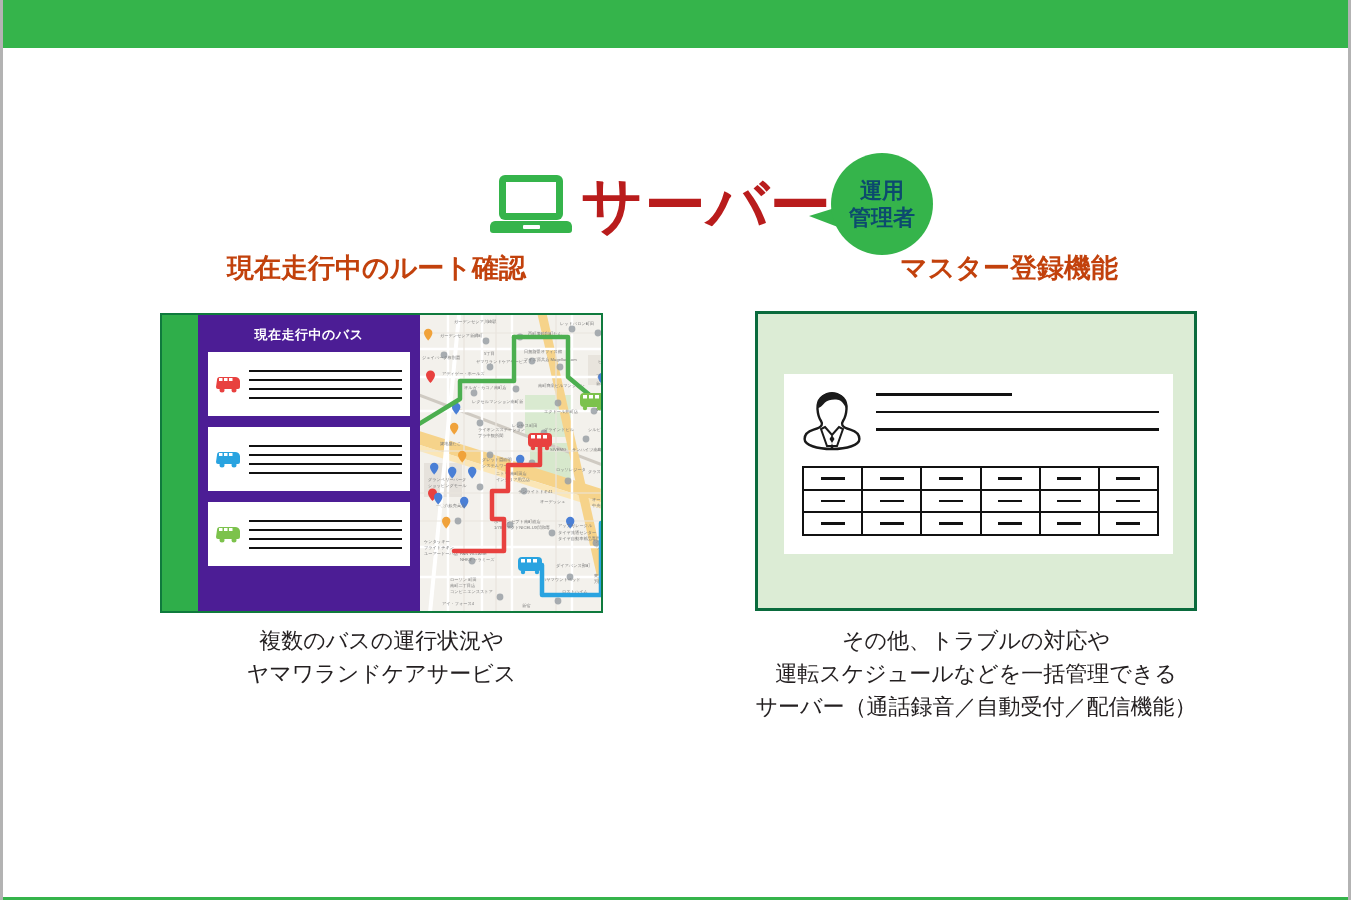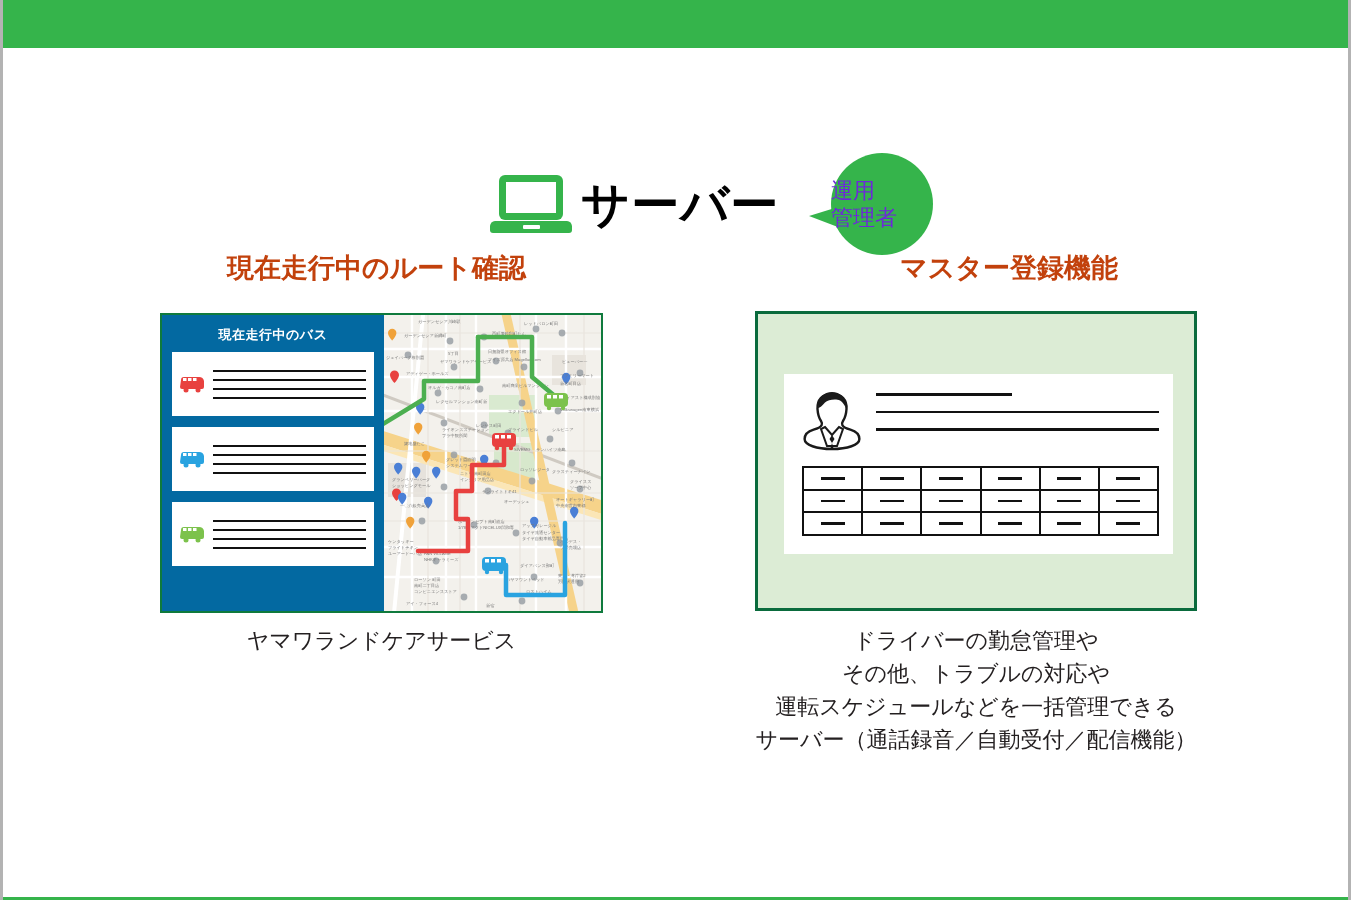--- a/index.html
+++ b/index.html
@@ -31,59 +31,59 @@
     position:absolute;left:0;top:75px;width:100%;height:120px;
   }
   .header-inner{
     position:relative;width:100%;height:100%;
   }
   .laptop-icon{
     position:absolute;left:487px;top:100px;width:82px;height:62px;
   }
   .server-title{
     position:absolute;left:578px;top:96px;
-    font-size:48px;font-weight:bold;color:#000000;
+    font-size:61px;font-weight:bold;color:#b91c1c;
     letter-spacing:1px;line-height:68px;white-space:nowrap;
   }
   .bubble{
     position:absolute;left:806px;top:78px;width:124px;height:104px;
   }
   .bubble-circle{
     position:absolute;left:22px;top:0;width:102px;height:102px;
     border-radius:50%;background:#35b44b;
   }
   .bubble-tail{
     position:absolute;left:0px;top:50px;width:0;height:0;
     border-top:13px solid transparent;
     border-bottom:16px solid transparent;
     border-right:42px solid #35b44b;
   }
   .bubble-text{
     position:absolute;left:22px;top:0;width:102px;height:102px;
-    display:flex;flex-direction:column;justify-content:center;
-    color:#6d28d9;font-weight:normal;font-size:22px;line-height:27px;
+    display:flex;flex-direction:column;align-items:center;justify-content:center;
+    color:#0c4a6e;font-weight:bold;font-size:22px;line-height:27px;
   }
 
   
   .panel-title{
     position:absolute;font-size:27px;font-weight:bold;color:#c2410c;
     white-space:nowrap;
   }
   #left-title{left:224px;top:250px;}
   #right-title{left:868px;top:250px;margin-left:29px;}
 
   
   .left-card{
     position:absolute;left:157px;top:313px;width:443px;height:300px;
     border:2px solid #0f7a3d;box-sizing:border-box;
     display:flex;background:#2fae4a;overflow:hidden;
   }
   .bus-list{
-    width:222px;flex:none;background:#0369a1;
-    padding:8px 10px 0 10px;box-sizing:border-box;
+    width:222px;flex:none;background:#4c1d95;
+    padding:8px 10px 0 10px;box-sizing:border-box;margin-left:36px;
   }
   .bus-list-head{
     color:#ffffff;font-size:13px;font-weight:bold;text-align:center;
     padding:3px 0 8px 0;letter-spacing:0.5px;
   }
   .bus-card{
     background:#ffffff;height:64px;margin-bottom:11px;
     display:flex;align-items:center;padding:0 8px 0 7px;box-sizing:border-box;
   }
   .bus-icon{width:26px;height:18px;flex:none;margin-right:8px;}
@@ -426,20 +426,21 @@
           <rect x="107" y="244" width="4" height="3.5" fill="#fff"></rect>
           <rect x="113" y="244" width="4" height="3.5" fill="#fff"></rect>
           <circle cx="103" cy="257" r="2.2" fill="#29a3e0"></circle>
           <circle cx="117" cy="257" r="2.2" fill="#29a3e0"></circle>
         </g>
       </svg>
     </div>
   </div>
 
   <div class="caption" id="left-caption">
+    <div>複数のバスの運行状況や</div>
     <div>ヤマワランドケアサービス</div>
   </div>
 
   <div class="panel-title" id="right-title">マスター登録機能</div>
 
   <div class="right-card">
     <div class="form-sheet">
 
       <div class="form-top">
         <div class="avatar">
@@ -521,20 +522,19 @@
           <div class="grid-cell">
               <i></i>
             </div>
         </div>
       </div>
 
     </div>
   </div>
 
   <div class="caption" id="right-caption">
-    <div>ドライバーの勤怠管理や</div>
     <div>その他、トラブルの対応や</div>
     <div>運転スケジュールなどを一括管理できる</div>
     <div>サーバー（通話録音／自動受付／配信機能）</div>
   </div>
 
   <div class="bottom-rule"></div>
 </div>
 
 </body></html>

